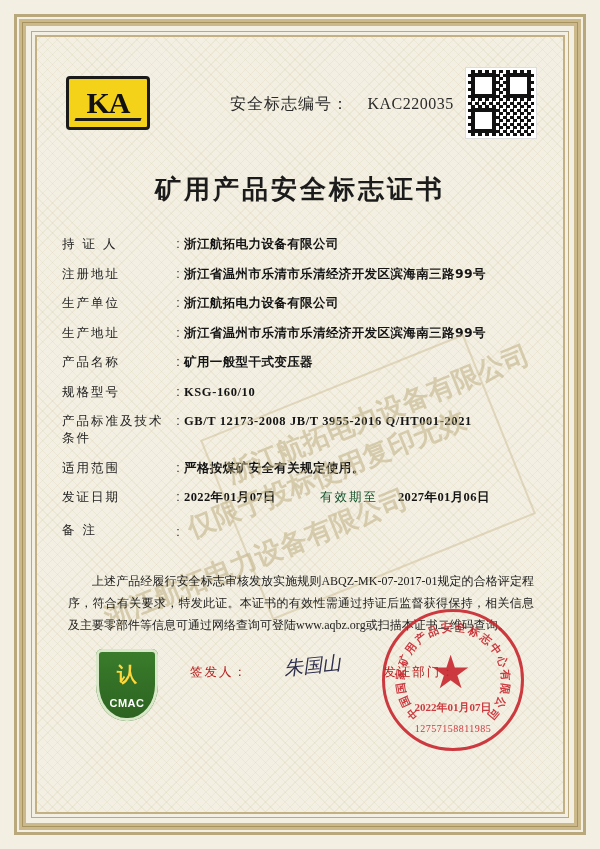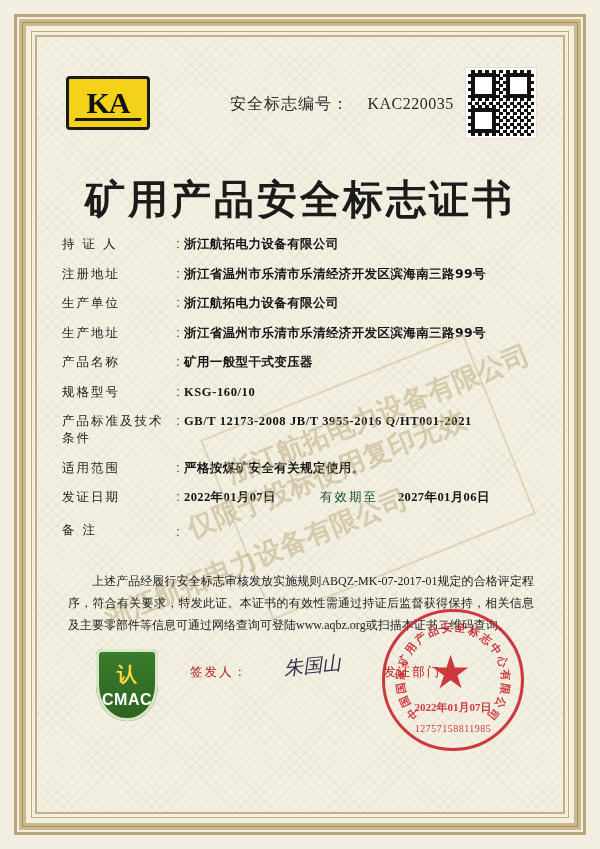--- a/index.html
+++ b/index.html
@@ -143,21 +143,21 @@
   }
 
   
   .title {
     position: absolute;
     top: 132px;
     left: 0; right: 0;
     text-align: center;
     font-family: "DejaVu Sans", sans-serif;
     font-weight: bold;
-    font-size: 40px;
+    font-size: 26px;
     letter-spacing: 3px;
     color: #1b1b1b;
   }
 
   
   .fields {
     position: absolute;
     top: 196px;
     left: 22px;
     right: 18px;
@@ -239,21 +239,21 @@
     color: #ffd83b;
     font-size: 20px;
     font-weight: bold;
     font-family: "DejaVu Sans", sans-serif;
   }
   .cmac .cmac-text {
     position: absolute;
     left: 0; right: 0; bottom: 12px;
     text-align: center;
     color: #ffffff;
-    font-size: 16px;
+    font-size: 11px;
     font-weight: bold;
     letter-spacing: 0.5px;
     font-family: "Liberation Sans", sans-serif;
     margin-top: 20px;
   }
 
   .sign-row {
     position: absolute;
     left: 150px;
     bottom: 128px;

